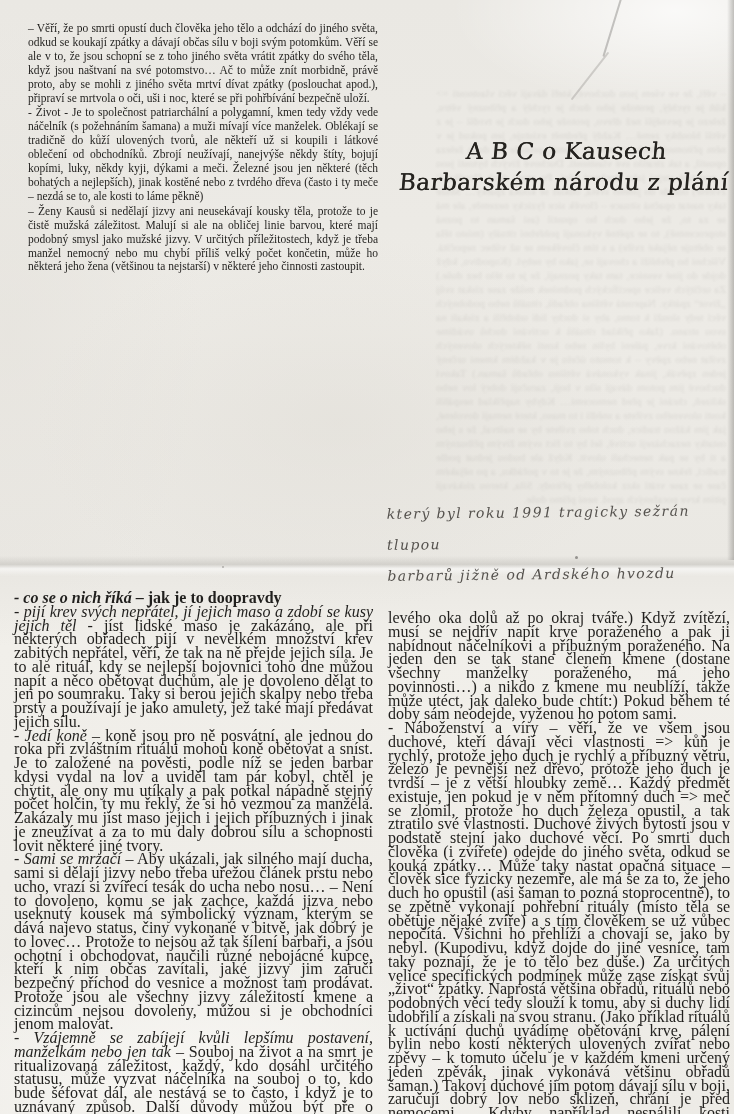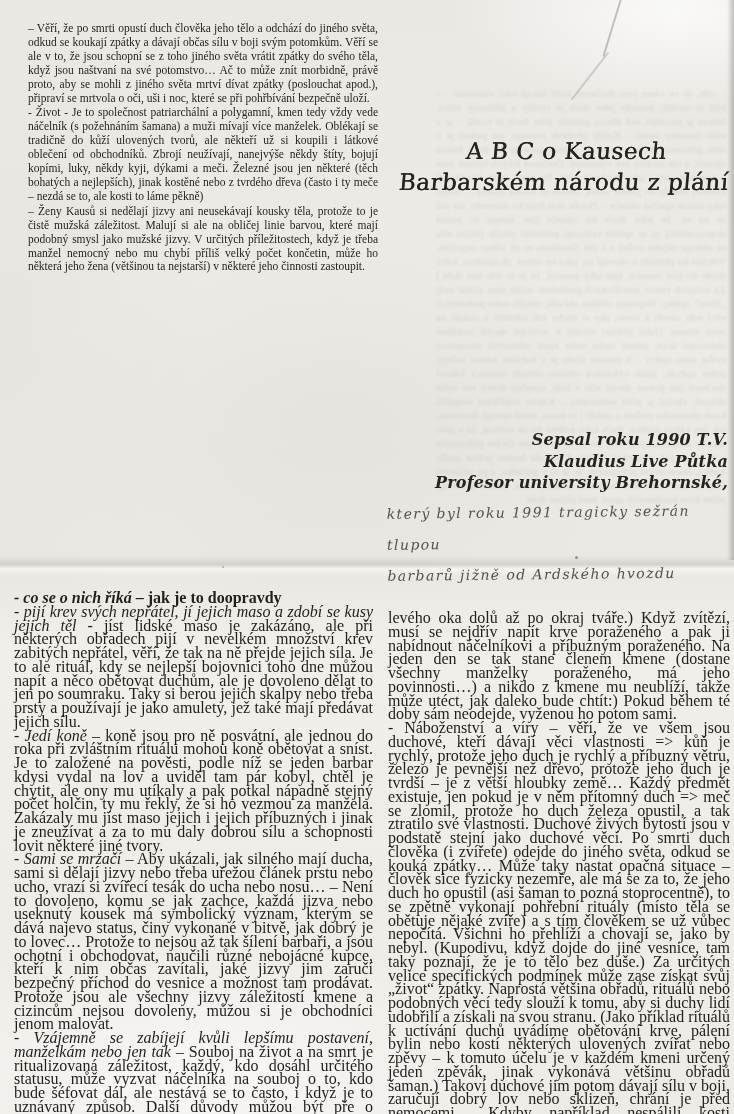--- a/index.html
+++ b/index.html
@@ -65,25 +65,20 @@
     <p>– Věří, že po smrti opustí duch člověka jeho tělo a odchází do jiného světa, odkud se koukají zpátky a dávají občas sílu v boji svým potomkům. Věří se ale v to, že jsou schopní se z toho jiného světa vrátit zpátky do svého těla, když jsou naštvaní na své potomstvo… Ač to může znít morbidně, právě proto, aby se mohli z jiného světa mrtví dívat zpátky (poslouchat apod.), připraví se mrtvola o oči, uši i noc, které se při pohřbívání bezpečně uloží.</p>
     <p>- Život - Je to společnost patriarchální a polygamní, kmen tedy vždy vede náčelník (s požehnáním šamana) a muži mívají více manželek. Oblékají se tradičně do kůží ulovených tvorů, ale někteří už si koupili i látkové oblečení od obchodníků. Zbrojí neužívají, nanejvýše někdy štíty, bojují kopími, luky, někdy kyji, dýkami a meči. Železné jsou jen některé (těch bohatých a nejlepších), jinak kostěné nebo z tvrdého dřeva (často i ty meče – nezdá se to, ale kosti to láme pěkně)</p>
     <p>– Ženy Kausů si nedělají jizvy ani neusekávají kousky těla, protože to je čistě mužská záležitost. Malují si ale na obličej linie barvou, které mají podobný smysl jako mužské jizvy. V určitých příležitostech, když je třeba manžel nemocný nebo mu chybí příliš velký počet končetin, může ho některá jeho žena (většinou ta nejstarší) v některé jeho činnosti zastoupit.</p>
   </div>
 
   <div class="title-block">
     <div>A B C o Kausech</div>
     <div>Barbarském národu z plání</div>
   </div>
 
-  <div class="colophon">
-    <div>Sepsal roku 1990 T.V.</div>
-    <div>Klaudius Live Půtka</div>
-    <div>Profesor university Brehornské,</div>
-  </div>
 
   <div class="handwriting">
     <div>který byl roku 1991 tragicky sežrán tlupou</div>
     <div>barbarů jižně od Ardského hvozdu</div>
   </div>
 
   <div class="bcol bl">
     <p class="heading">
       <span class="lead">- co se o nich říká</span><span> – jak je to doopravdy</span>
     </p>

